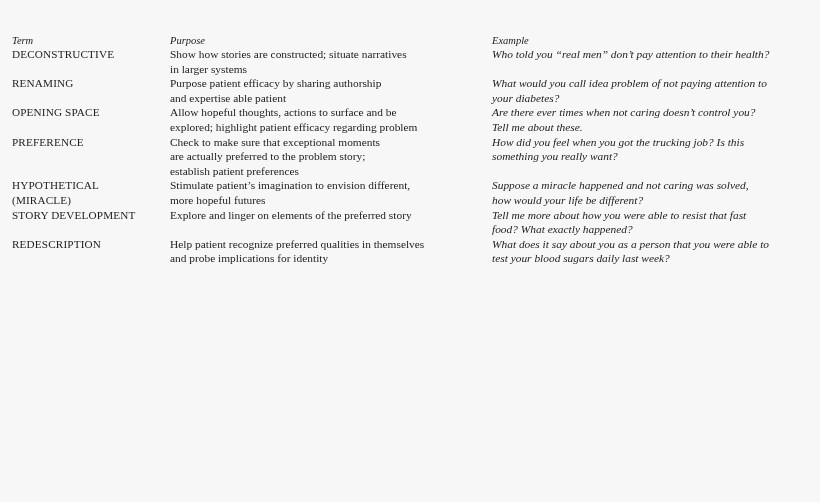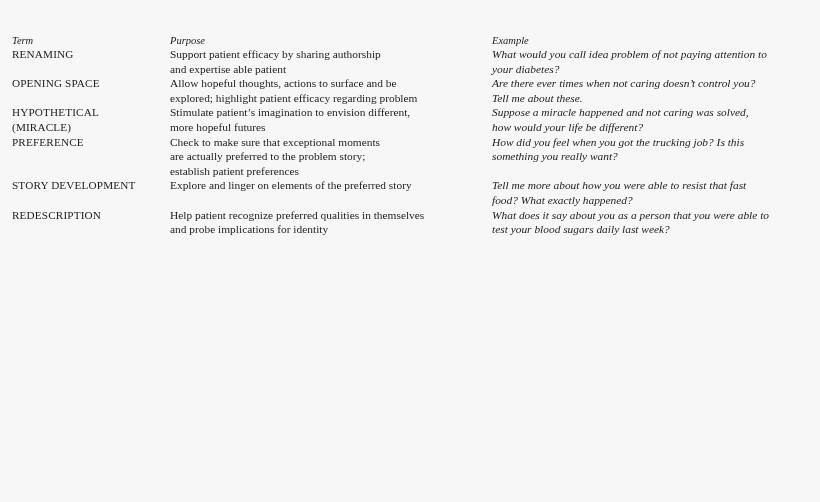--- a/index.html
+++ b/index.html
@@ -100,76 +100,88 @@
       <col class="col-example">
     </colgroup>
     <thead>
       <tr>
         <th class="hdr-cell">Term</th>
         <th class="hdr-cell">Purpose</th>
         <th class="hdr-cell">Example</th>
       </tr>
     </thead>
     <tbody id="table-body">
+        <tr class="first-row">
+          <td class="cell-term">
+            <span class="line">DECONSTRUCTIVE</span>
+          </td>
+          <td class="cell-purpose">
+            <span class="line">Show how stories are constructed; situate narratives</span>
+            <span class="line">in larger systems</span>
+          </td>
+          <td class="cell-example">
+            <span class="line">Who told you “real men” don’t pay attention to their health?</span>
+          </td>
+        </tr>
         <tr>
           <td class="cell-term">
             <span class="line">RENAMING</span>
           </td>
           <td class="cell-purpose">
-            <span class="line">Support patient efficacy by sharing authorship</span>
+            <span class="line">Purpose patient efficacy by sharing authorship</span>
             <span class="line">and expertise able patient</span>
           </td>
           <td class="cell-example">
             <span class="line">What would you call idea problem of not paying attention to</span>
             <span class="line">your diabetes?</span>
           </td>
         </tr>
         <tr>
           <td class="cell-term">
             <span class="line">OPENING SPACE</span>
           </td>
           <td class="cell-purpose">
             <span class="line">Allow hopeful thoughts, actions to surface and be</span>
             <span class="line">explored; highlight patient efficacy regarding problem</span>
           </td>
           <td class="cell-example">
             <span class="line">Are there ever times when not caring doesn’t control you?</span>
             <span class="line">Tell me about these.</span>
-          </td>
-        </tr>
-        <tr>
-          <td class="cell-term">
-            <span class="line">HYPOTHETICAL</span>
-            <span class="line">(MIRACLE)</span>
-          </td>
-          <td class="cell-purpose">
-            <span class="line">Stimulate patient’s imagination to envision different,</span>
-            <span class="line">more hopeful futures</span>
-          </td>
-          <td class="cell-example">
-            <span class="line">Suppose a miracle happened and not caring was solved,</span>
-            <span class="line">how would your life be different?</span>
           </td>
         </tr>
         <tr>
           <td class="cell-term">
             <span class="line">PREFERENCE</span>
           </td>
           <td class="cell-purpose">
             <span class="line">Check to make sure that exceptional moments</span>
             <span class="line">are actually preferred to the problem story;</span>
             <span class="line">establish patient preferences</span>
           </td>
           <td class="cell-example">
             <span class="line">How did you feel when you got the trucking job? Is this</span>
             <span class="line">something you really want?</span>
           </td>
         </tr>
         <tr>
           <td class="cell-term">
+            <span class="line">HYPOTHETICAL</span>
+            <span class="line">(MIRACLE)</span>
+          </td>
+          <td class="cell-purpose">
+            <span class="line">Stimulate patient’s imagination to envision different,</span>
+            <span class="line">more hopeful futures</span>
+          </td>
+          <td class="cell-example">
+            <span class="line">Suppose a miracle happened and not caring was solved,</span>
+            <span class="line">how would your life be different?</span>
+          </td>
+        </tr>
+        <tr>
+          <td class="cell-term">
             <span class="line">STORY DEVELOPMENT</span>
           </td>
           <td class="cell-purpose">
             <span class="line">Explore and linger on elements of the preferred story</span>
           </td>
           <td class="cell-example">
             <span class="line">Tell me more about how you were able to resist that fast</span>
             <span class="line">food? What exactly happened?</span>
           </td>
         </tr>

